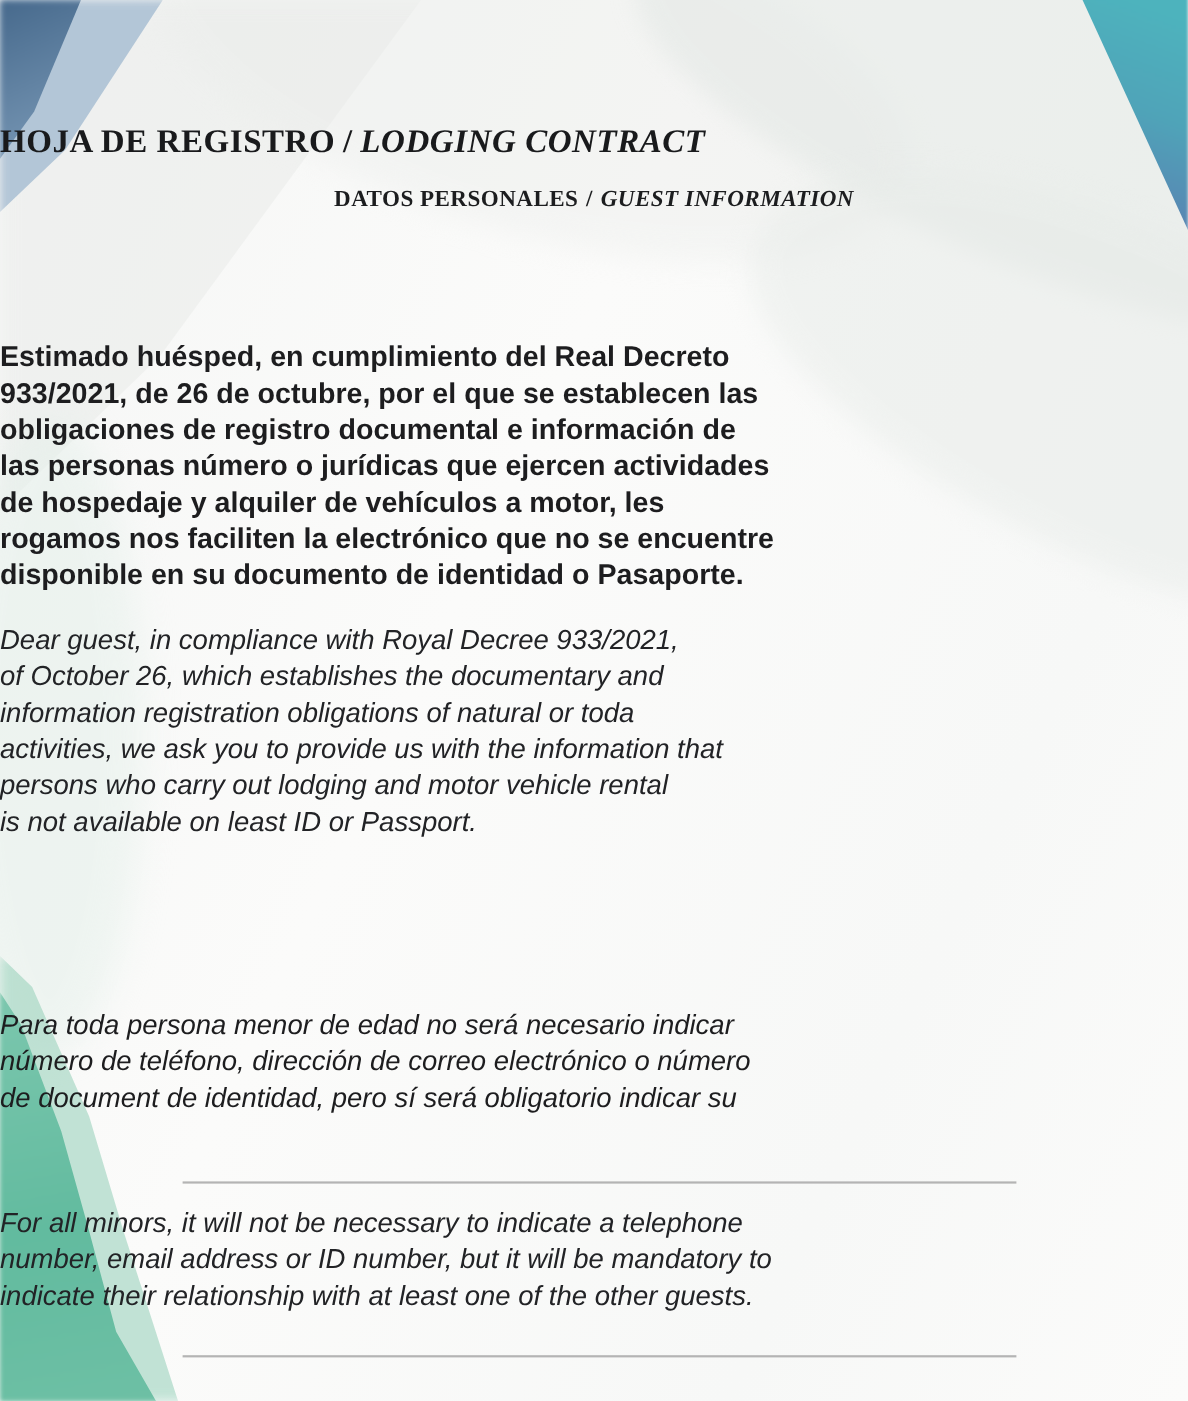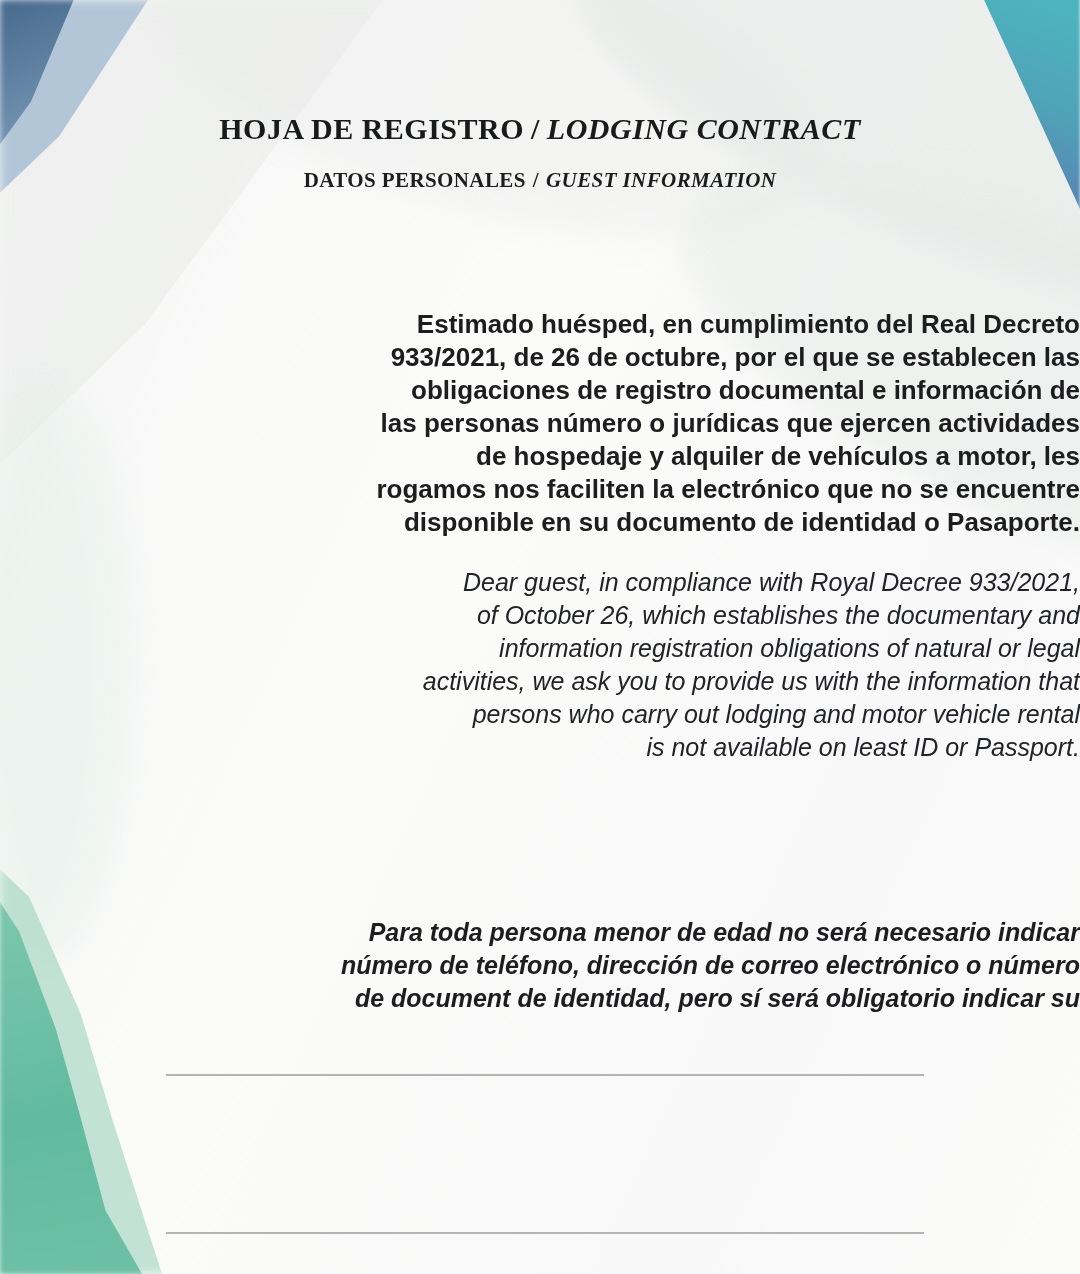--- a/index.html
+++ b/index.html
@@ -58,36 +58,36 @@
   }
   .wash-green {
     left:0; bottom:0; width:192px; height:372px;
     background:linear-gradient(170deg,#7cc7ae 0%,#62bb9f 55%,#6ec0a5 100%);
     clip-path:polygon(0 0,10% 8%,29% 34%,42% 58%,55% 83%,74% 100%,0 100%);
     filter:blur(2px);
   }
 
   
   .title {
-    position:absolute; top:112px; left:0; width:100%; text-align:center;
+    position:absolute; top:112px; left:0; width:100%; text-align:left;
     font-family:"Liberation Serif", serif; font-weight:700; font-size:30px;
     letter-spacing:.5px; color:#191a1c;
   }
   .title .en, .subtitle .en { font-style:italic; }
   .sep { padding:0 7px; }
   .subtitle {
     position:absolute; top:168px; left:0; width:100%; text-align:center;
     font-family:"Liberation Serif", serif; font-weight:700; font-size:21px;
     letter-spacing:.4px; color:#1c1d1f;
   }
 
-  .para { position:absolute; left:0; width:100%; text-align:right; line-height:33px; }
+  .para { position:absolute; left:0; width:100%; text-align:left; line-height:33px; }
   .para-intro-es { top:308px; font-size:26px; font-weight:700; }
   .para-intro-en { top:566px; font-size:25px; font-style:italic; color:#222326; }
-  .para-minors-es { top:916px; font-size:25px; font-weight:700; font-style:italic; }
+  .para-minors-es { top:916px; font-size:25px; font-weight:400; font-style:italic; }
   .para-minors-en { top:1096px; font-size:25px; font-style:italic; color:#222326; }
 
   .divider {
     position:absolute; left:166px; width:758px; height:0;
     border:none; border-top:2px solid #b4b4b4;
   }
   .divider-1 { top:1074px; }
   .divider-2 { top:1232px; }
 </style>
 </head>
@@ -119,30 +119,35 @@
       <div>obligaciones de registro documental e información de</div>
       <div>las personas número o jurídicas que ejercen actividades</div>
       <div>de hospedaje y alquiler de vehículos a motor, les</div>
       <div>rogamos nos faciliten la electrónico que no se encuentre</div>
       <div>disponible en su documento de identidad o Pasaporte.</div>
     </section>
 
   <section class="para para-intro-en">
       <div>Dear guest, in compliance with Royal Decree 933/2021,</div>
       <div>of October 26, which establishes the documentary and</div>
-      <div>information registration obligations of natural or legal</div>
+      <div>information registration obligations of natural or toda</div>
       <div>activities, we ask you to provide us with the information that</div>
       <div>persons who carry out lodging and motor vehicle rental</div>
       <div>is not available on least ID or Passport.</div>
     </section>
 
   <section class="para para-minors-es">
       <div>Para toda persona menor de edad no será necesario indicar</div>
       <div>número de teléfono, dirección de correo electrónico o número</div>
       <div>de document de identidad, pero sí será obligatorio indicar su</div>
     </section>
 
   <hr class="divider divider-1">
 
+  <section class="para para-minors-en">
+      <div>For all minors, it will not be necessary to indicate a telephone</div>
+      <div>number, email address or ID number, but it will be mandatory to</div>
+      <div>indicate their relationship with at least one of the other guests.</div>
+    </section>
 
   <hr class="divider divider-2">
 
 </div>
 
 </body></html>

